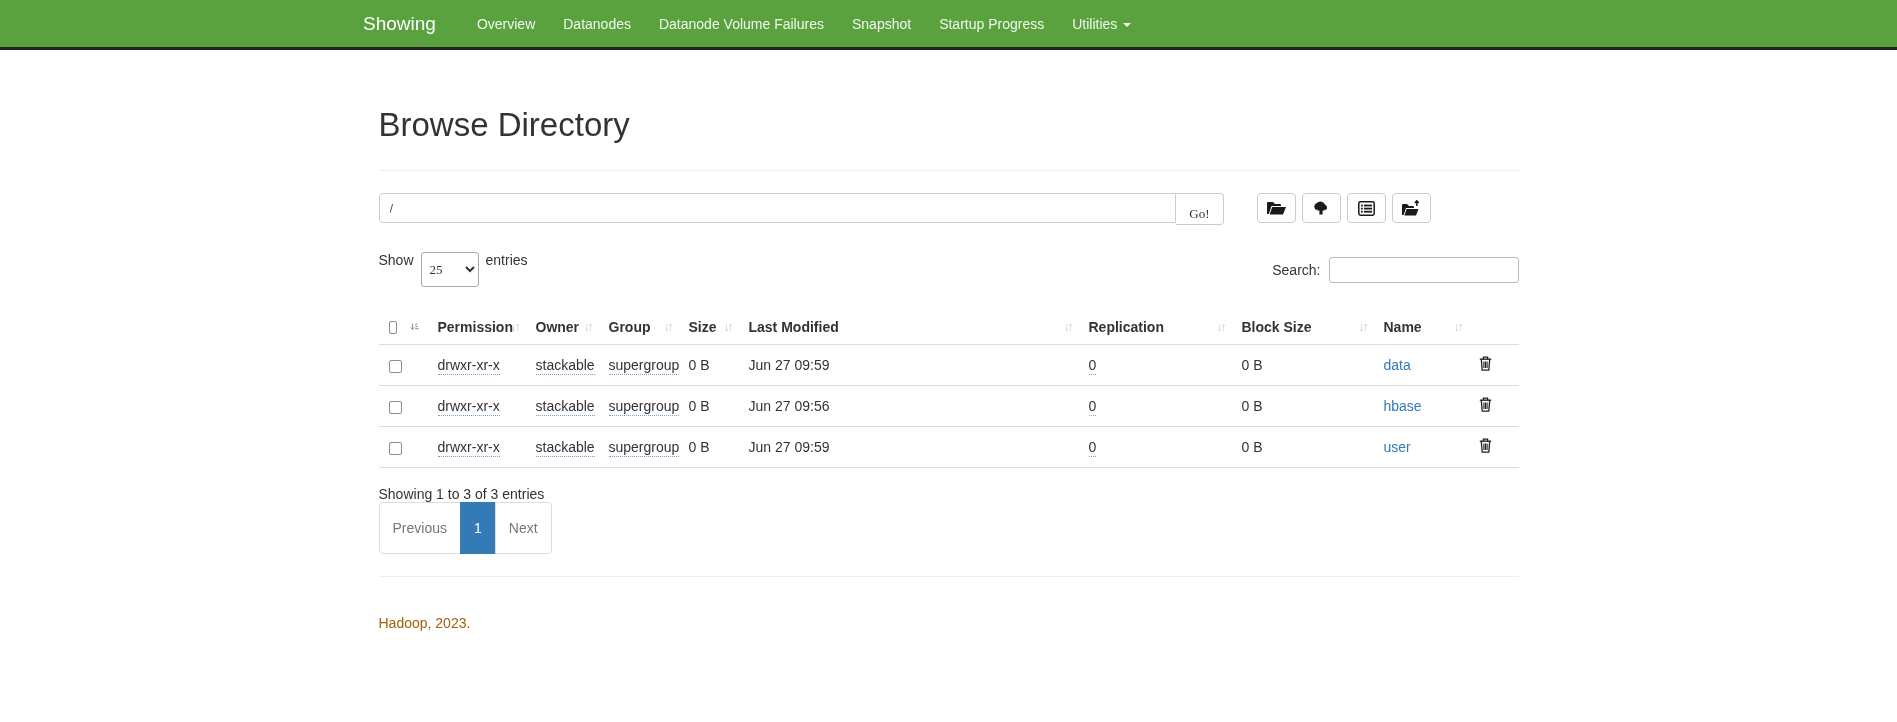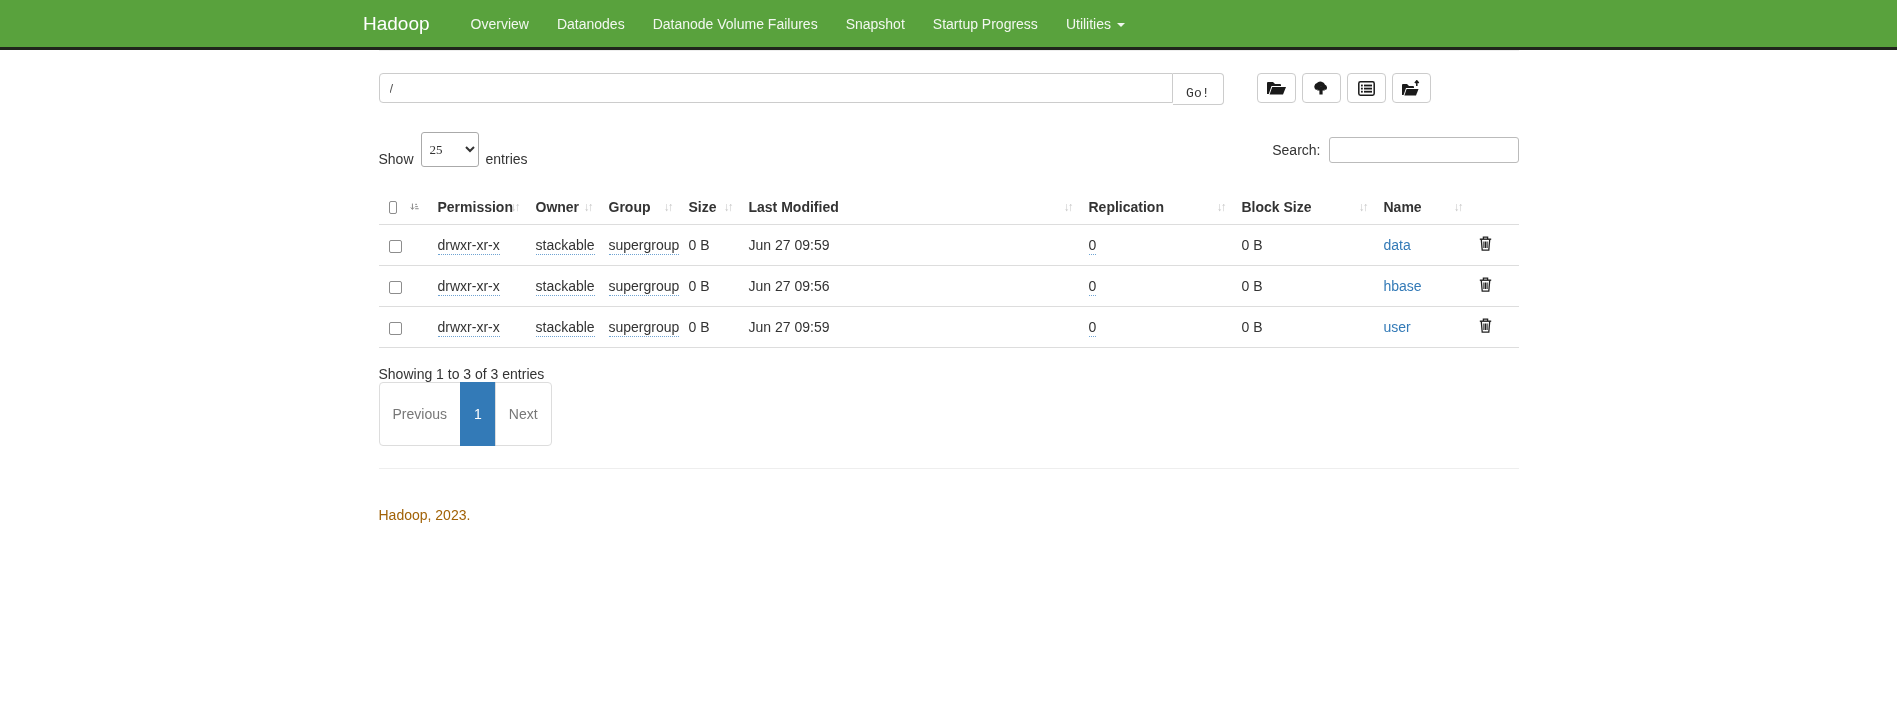--- a/index.html
+++ b/index.html
@@ -38,32 +38,32 @@
   .path-row { display:flex; align-items:flex-start; margin-top:22px; }
   .input-group { display:flex; width:845px; }
   .path-input {
     flex:1; height:30px; border:1px solid #ccc; border-radius:4px 0 0 4px;
     padding:4px 10px; font-size:13px; color:#555; outline:none;
     font-family:"Liberation Sans", sans-serif;
   }
   .go-btn {
     height:32px; border:1px solid #ccc; border-left:none; background:#fff;
     border-radius:0 4px 4px 0; padding:12px 13px; font-size:13px; color:#333;
-    cursor:pointer; font-family:Liberation Mono, monospace;
+    cursor:pointer; font-family:Liberation Serif, serif;
   }
   .action-icons { display:flex; gap:6px; margin-left:33px; }
   .icon-btn {
     width:39px; height:30px; border:1px solid #ccc; border-radius:4px;
     background:#fff; display:flex; align-items:center; justify-content:center;
     cursor:pointer; padding:0;
   }
 
   
   .controls-row { display:flex; justify-content:space-between; align-items:center; margin-top:27px; }
-  .show-group { display:flex; align-items:flex-end; gap:7px; font-size:14px; color:#333; }
+  .show-group { display:flex; align-items:flex-start; gap:7px; font-size:14px; color:#333; }
   .len-select {
     height:35px; width:58px; border:1px solid #aaa; border-radius:3px;
     font-size:13px; color:#333; padding:2px 4px; background:#fff;
     font-family:Liberation Serif, serif;
   }
   .search-group { display:flex; align-items:center; gap:8px; font-size:14px; color:#333;margin-left:28px; }
   .search-input {
     width:190px; height:26px; border:1px solid #bbb; border-radius:3px;
     padding:3px 8px; outline:none; font-family:"Liberation Sans", sans-serif;
   }
@@ -87,36 +87,36 @@
   .th-first-inner { display:flex; align-items:center; gap:13px; }
   .dotted { border-bottom:1px dotted #6fa3d2; cursor:pointer; padding-bottom:1px; }
   .name-link { color:#337ab7; text-decoration:none; cursor:pointer; }
   .trash-btn { background:none; border:none; padding:0; cursor:pointer; }
 
   
   .info-row { display:flex; justify-content:space-between; align-items:flex-start; margin-top:18px;flex-direction:column; }
   .dt-info { font-size:14px; color:#333; }
   .pagination { display:flex; list-style:none; margin:0; padding:0; }
   .page-item {
-    padding:23px 13px; border:1px solid #ddd; margin-left:-1px;
+    padding:17px 13px; border:1px solid #ddd; margin-left:-1px;
     font-size:14px; color:#777; background:#fff; cursor:pointer; line-height:16px;
   }
   .page-item.first { border-radius:4px 0 0 4px; margin-left:0; }
   .page-item.last  { border-radius:0 4px 4px 0; }
   .page-item.active { background:#337ab7; border-color:#337ab7; color:#fff; }
 
   
   .footer-hr { margin-top:22px; }
   .footer-text { margin-top:38px; font-size:14px; color:#a16207; }
 </style>
 </head>
 <body>
 
 <nav class="navbar">
-  <a class="brand">Hadoop</a>
+  <a class="brand">Showing</a>
   <a class="nav-link">
       <span>Overview</span>
     </a>
   <a class="nav-link">
       <span>Datanodes</span>
     </a>
   <a class="nav-link">
       <span>Datanode Volume Failures</span>
     </a>
   <a class="nav-link">
@@ -126,20 +126,21 @@
       <span>Startup Progress</span>
     </a>
   <a class="nav-link">
     <span>Utilities</span>
     <span class="caret"></span>
   </a>
 </nav>
 
 <div class="container">
 
+  <h1>Browse Directory</h1>
   <hr>
 
   <div class="path-row">
     <div class="input-group">
       <input class="path-input" type="text" value="/" style="">
       <button class="go-btn">Go!</button>
     </div>
     <div class="action-icons">
       <button class="icon-btn">
         <svg width="19" height="14" viewBox="0 0 19 14">

